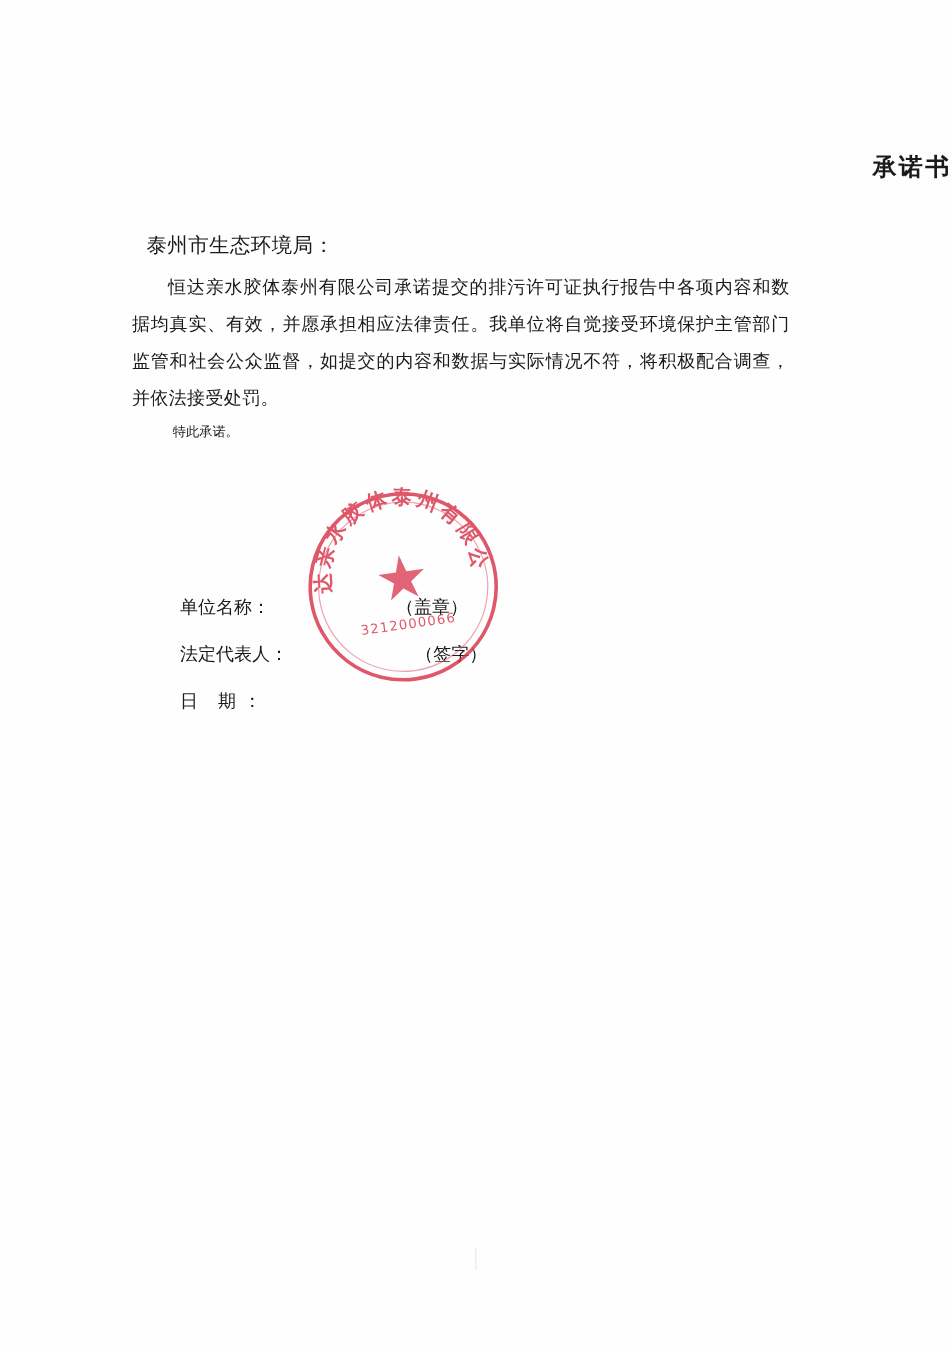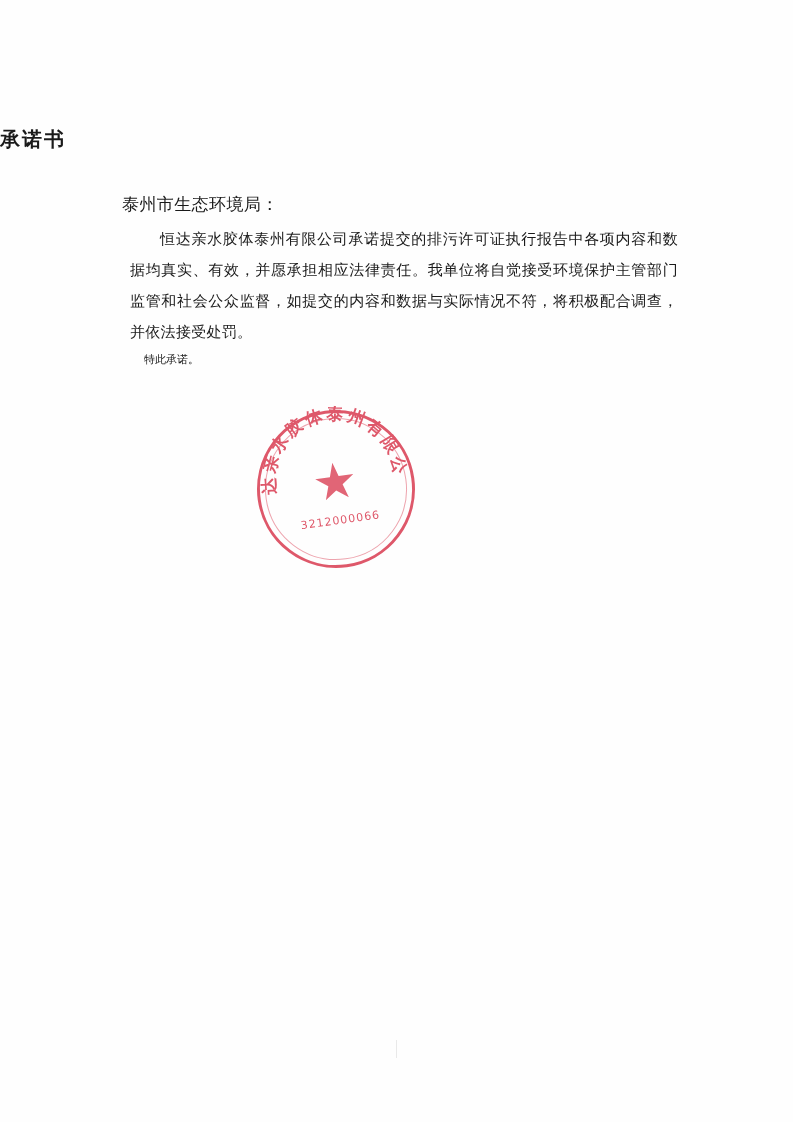--- a/index.html
+++ b/index.html
@@ -18,37 +18,37 @@
   .page {
     position: absolute;
     inset: 0;
     background: #fefefe;
   }
   .doc-title {
     position: absolute;
     top: 126px;
     left: 0;
     width: 793px;
-    text-align: left;
+    text-align: right;
     font-size: 20px;
     font-weight: bold;
     letter-spacing: 2px;
     font-family: "DejaVu Sans", "Liberation Sans", sans-serif;
   }
   .salutation {
     position: absolute;
     top: 193px;
     left: 122px;
     font-size: 17px;
     letter-spacing: 0.4px;
   }
   .body-block {
     position: absolute;
     top: 224px;
-    left: 130px;
+    left: 110px;
     width: 548px;
     font-size: 15px;
     line-height: 31px;
     text-align: justify;
     text-justify: inter-ideograph;
     letter-spacing: 0.3px;
   }
   .body-block p {
     margin: 0;
     text-indent: 2em;
@@ -166,20 +166,33 @@
   <div class="salutation">泰州市生态环境局：</div>
 
   <div class="body-block">
     <p>恒达亲水胶体泰州有限公司承诺提交的排污许可证执行报告中各项内容和数据均真实、有效，并愿承担相应法律责任。我单位将自觉接受环境保护主管部门监管和社会公众监督，如提交的内容和数据与实际情况不符，将积极配合调查，并依法接受处罚。</p>
   </div>
 
   <div class="closing">
     <p>特此承诺。</p>
   </div>
 
+  <div class="sign-block">
+    <div class="sign-row">
+      <span class="sign-label">单位名称：</span>
+      <span class="sign-note">（盖章）</span>
+    </div>
+    <div class="sign-row">
+      <span class="sign-label">法定代表人：</span>
+      <span class="sign-note shift">（签字）</span>
+    </div>
+    <div class="sign-row date-row">
+      <span class="sign-label">日  期：</span>
+    </div>
+  </div>
 
   <div class="seal">
     <div class="ring-inner"></div>
     <svg viewBox="0 0 152 152" aria-hidden="true">
       <defs>
         <path id="arcPath" d="M 18,82 A 60,60 0 1 1 134,82"></path>
       </defs>
       <text font-size="17" letter-spacing="3">
         <textPath href="#arcPath" startOffset="50%" text-anchor="middle">恒达亲水胶体泰州有限公司</textPath>
       </text>

